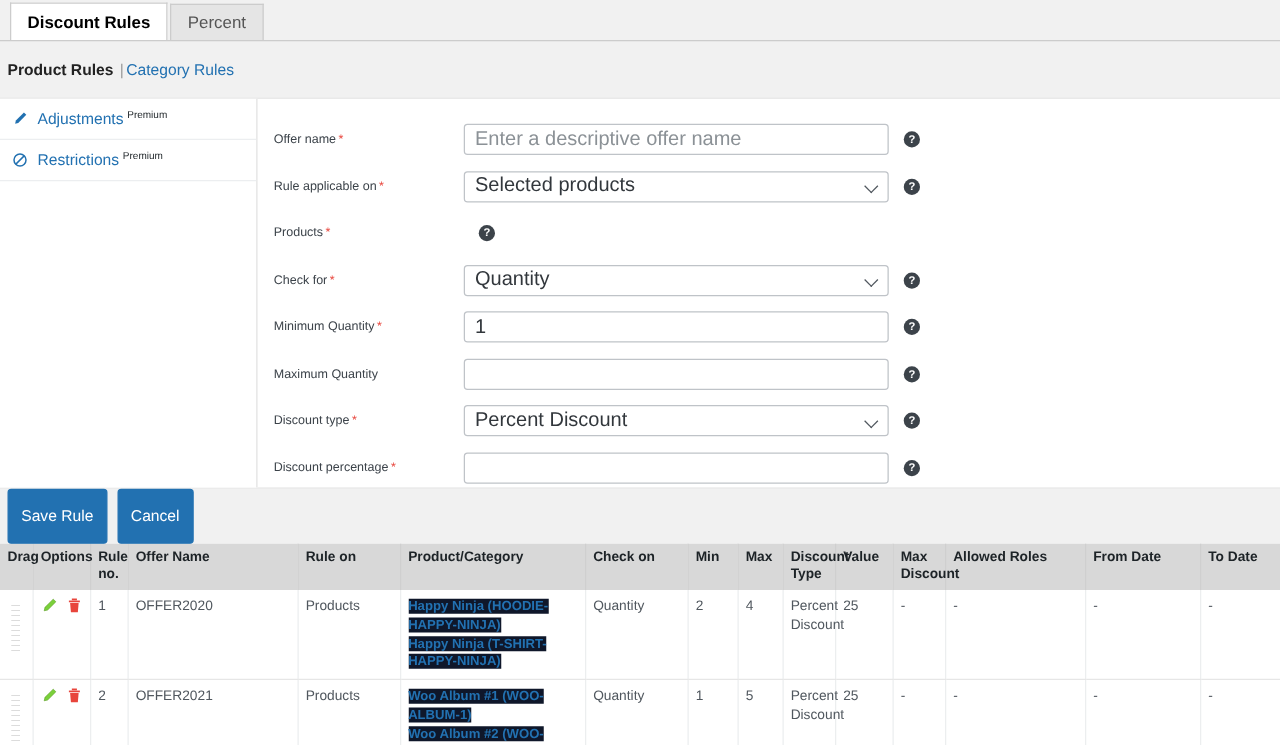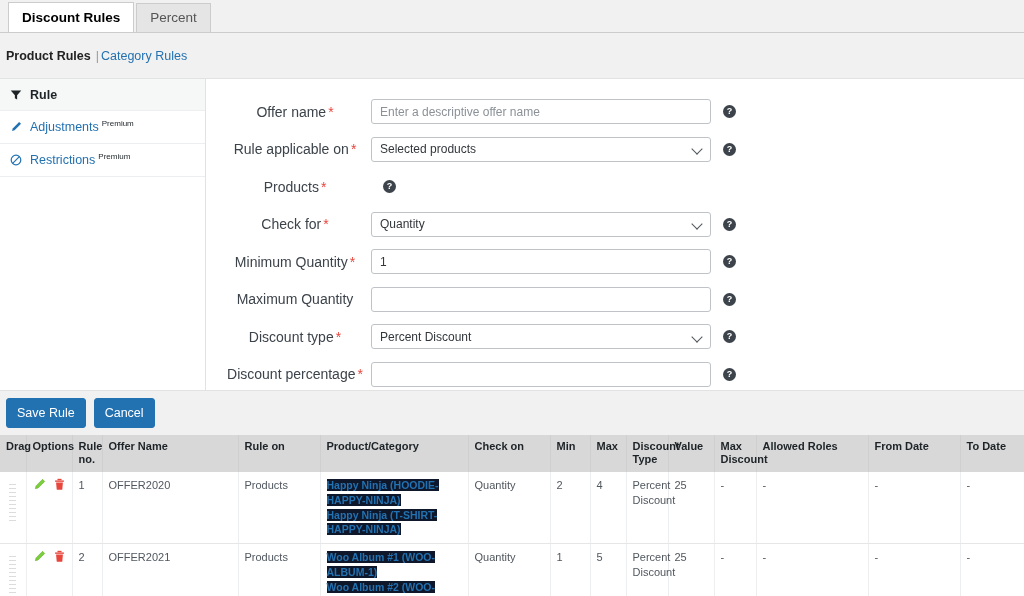--- a/index.html
+++ b/index.html
@@ -119,34 +119,33 @@
   }
   .frow {
     display: flex;
     align-items: center;
     height: 37.5px;
   }
   .flabel {
     width: 165px;
     min-width: 165px;
     padding-left: 13px;
-    font-size: 14px;
+    font-size: 10px;
     color: #3c434a;
-    text-align: center;
   }
   .req { color: #e8453c; margin-left: 2px; }
   .fctl { width: 340px; min-width: 340px; position: relative; }
   .fctl input,
   .fctl .sel {
     width: 340px;
     height: 25px;
     border: 1px solid #bfc3c8;
     border-radius: 3px;
     background: #fff;
-    font-size: 12px;
+    font-size: 16px;
     color: #32373c;
     padding: 0 8px;
     font-family: "Liberation Sans", sans-serif;
     outline: none;
     display: flex;
     align-items: center;
   }
   .fctl input::placeholder { color: #8b9196; }
   .fctl .sel {
     justify-content: space-between;
@@ -192,21 +191,21 @@
     background: #f1f1f1;
     gap: 8px;
   }
   .btn {
     background: #2271b1;
     color: #fff;
     border: 1px solid #2271b1;
     border-radius: 3px;
     font-size: 12.5px;
     padding: 0 10px;
-    height: 30px;
+    height: 44px;
     display: inline-flex;
     align-items: center;
     cursor: pointer;
     font-family: "Liberation Sans", sans-serif;
   }
 
   
   .tbl-wrap { background: #fff; }
   table.rules {
     width: 1024px;
@@ -267,28 +266,20 @@
   </div>
 
 <div class="subnav">
   <span class="crumb-active">Product Rules</span>
   <span class="sep">|</span>
   <span class="crumb-link">Category Rules</span>
 </div>
 
 <div class="panel">
   <div class="sidebar" id="sidebar">
-      <div class="side-item active">
-        <span class="ic">
-          <svg width="12" height="12" viewBox="0 0 16 16">
-            <path fill="#1d2327" d="M1 2h14l-5.5 6.3V14L6.5 12.4V8.3z"></path>
-          </svg>
-        </span>
-        <span class="lbl">Rule</span>
-      </div>
       <div class="side-item">
         <span class="ic">
           <svg width="12" height="12" viewBox="0 0 16 16">
             <path fill="#2271b1" d="M12.2 1.3l2.5 2.5-8.6 8.6-3.3.8.8-3.3z"></path>
           </svg>
         </span>
         <span class="lbl">Adjustments</span>
         <span class="prem">Premium</span>
       </div>
       <div class="side-item">

